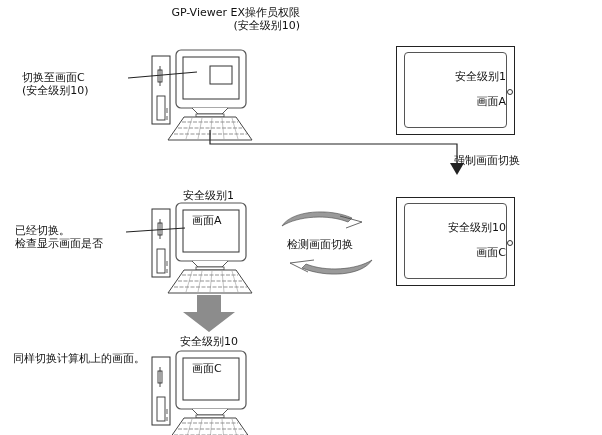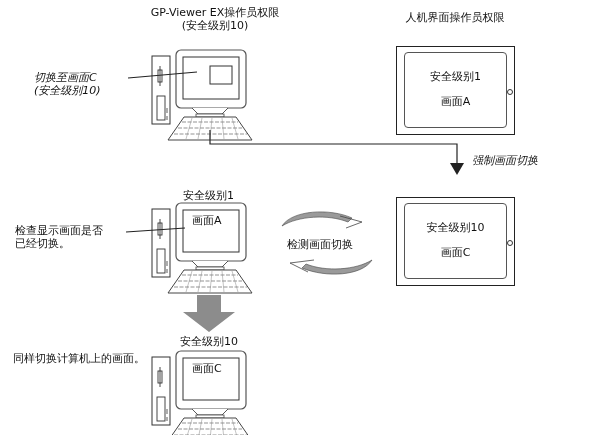--- a/index.html
+++ b/index.html
@@ -1,57 +1,56 @@
 <!DOCTYPE html>
 <html><head>
 <meta charset="utf-8">
 <style>
   html, body { margin:0; padding:0; background:#ffffff; }
   body { width:602px; height:435px; position:relative; overflow:hidden;
          font-family:"DejaVu Sans", "Liberation Sans", sans-serif; color:#111; }
   .txt { position:absolute; font-size:11px; line-height:13px; white-space:nowrap; }
-  .center { text-align:center; }
+  .center { text-align:right; }
   svg.layer { position:absolute; left:0; top:0; }
   .hmi-outer { position:absolute; border:1.4px solid #222; background:#fff; }
   .hmi-inner { position:absolute; border:1px solid #555; border-radius:4px; background:#fff; }
   .hmi-dot { position:absolute; width:4px; height:4px; border:1px solid #333; border-radius:50%; background:#fff; }
   .screen-label { position:absolute; font-size:11px; }
 </style>
 </head>
 <body>
 
 <div class="txt center" style="left:130px; top:6px; width:170px;">
   <div>GP-Viewer EX操作员权限</div>
   <div>(安全级别10)</div>
 </div>
 
-<div class="txt" style="left:34px; top:71px;font-style:italic;">
+<div class="txt" style="left:22px; top:71px;">
   <div>切换至画面C</div>
   <div>(安全级别10)</div>
 </div>
 
 <div class="txt center" style="left:375px; top:11px; width:160px;">
-  <div>人机界面操作员权限</div>
 </div>
 
 <div class="hmi-outer" style="left:396px; top:46px; width:117px; height:87px;">
   <div class="hmi-inner" style="left:7px; top:5px; width:101px; height:74px;">
     <div class="txt center" style="left:0; top:17px; width:101px;">安全级别1</div>
     <div class="txt center" style="left:0; top:42px; width:101px;">画面A</div>
   </div>
   <div class="hmi-dot" style="left:110px; top:42px;"></div>
 </div>
 
-<div class="txt" style="left:472px; top:154px;font-style:italic;">强制画面切换</div>
+<div class="txt" style="left:454px; top:154px;">强制画面切换</div>
 
 <div class="txt" style="left:183px; top:189px;">安全级别1</div>
 
 <div class="txt" style="left:15px; top:224px;">
+  <div>已经切换。</div>
   <div>检查显示画面是否</div>
-  <div>已经切换。</div>
 </div>
 
 <div class="txt" style="left:287px; top:238px;">检测画面切换</div>
 
 <div class="hmi-outer" style="left:396px; top:197px; width:117px; height:87px;">
   <div class="hmi-inner" style="left:7px; top:5px; width:101px; height:74px;">
     <div class="txt center" style="left:0; top:17px; width:101px;">安全级别10</div>
     <div class="txt center" style="left:0; top:42px; width:101px;">画面C</div>
   </div>
   <div class="hmi-dot" style="left:110px; top:42px;"></div>

